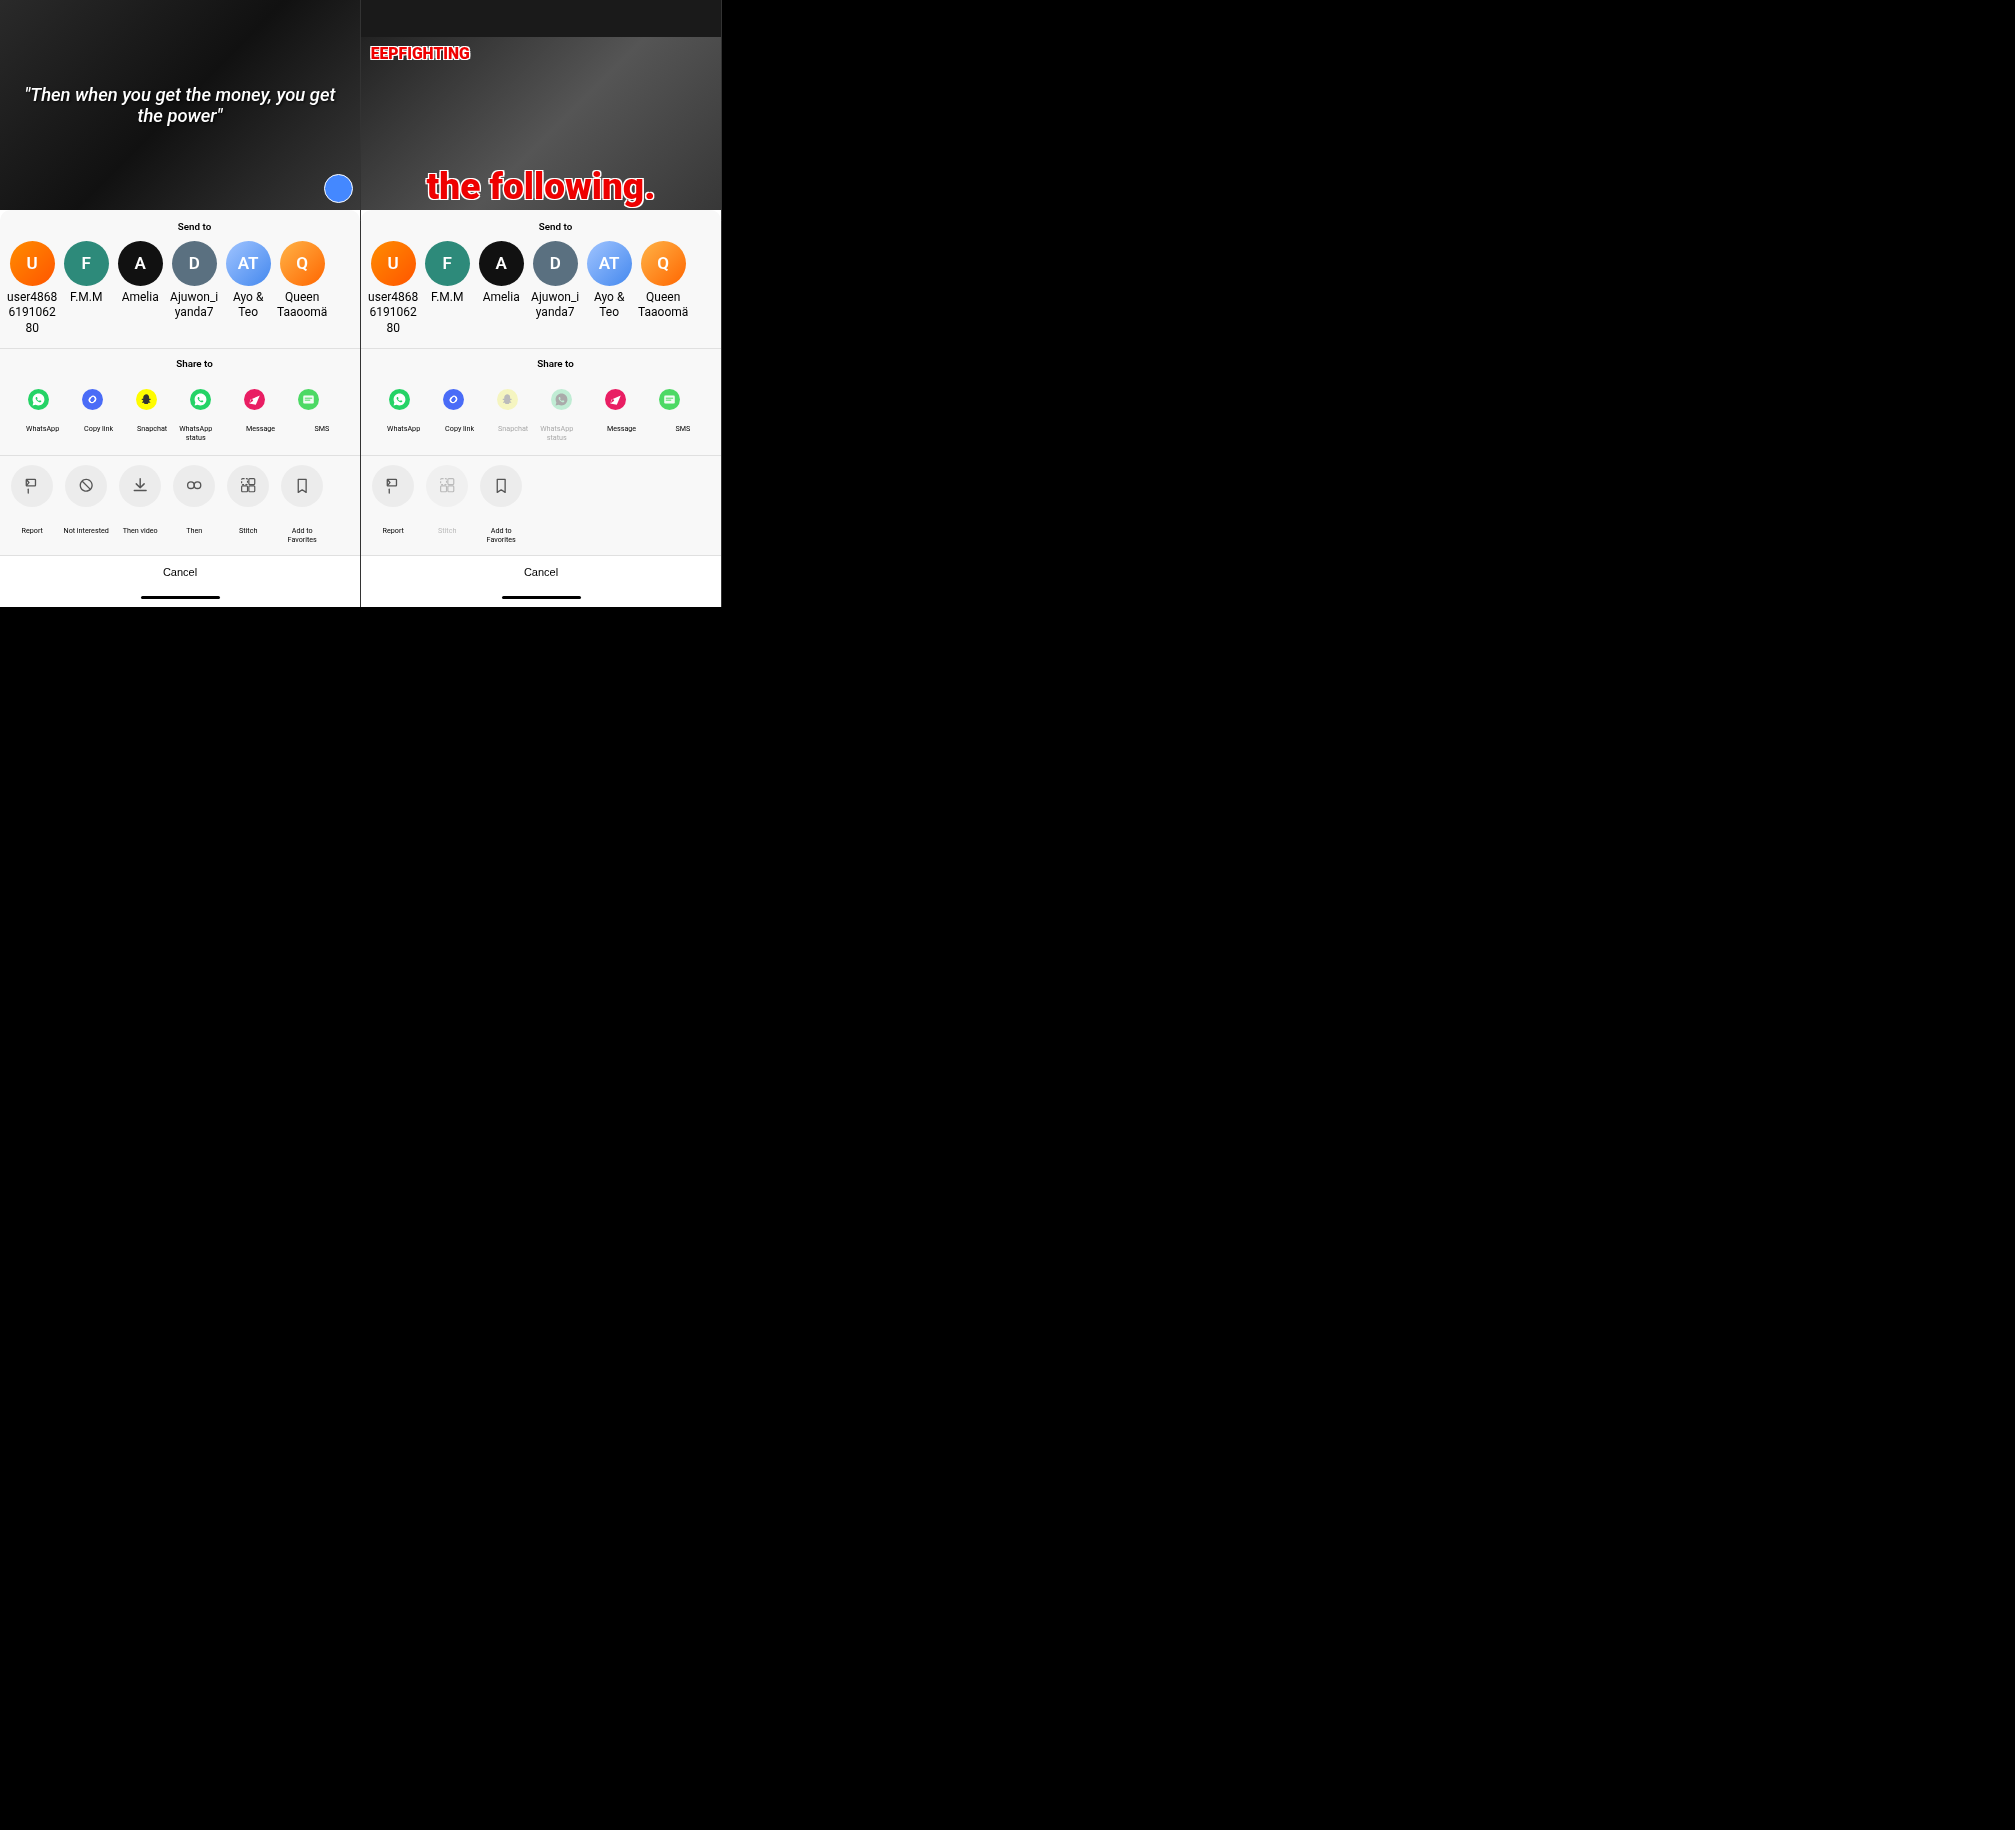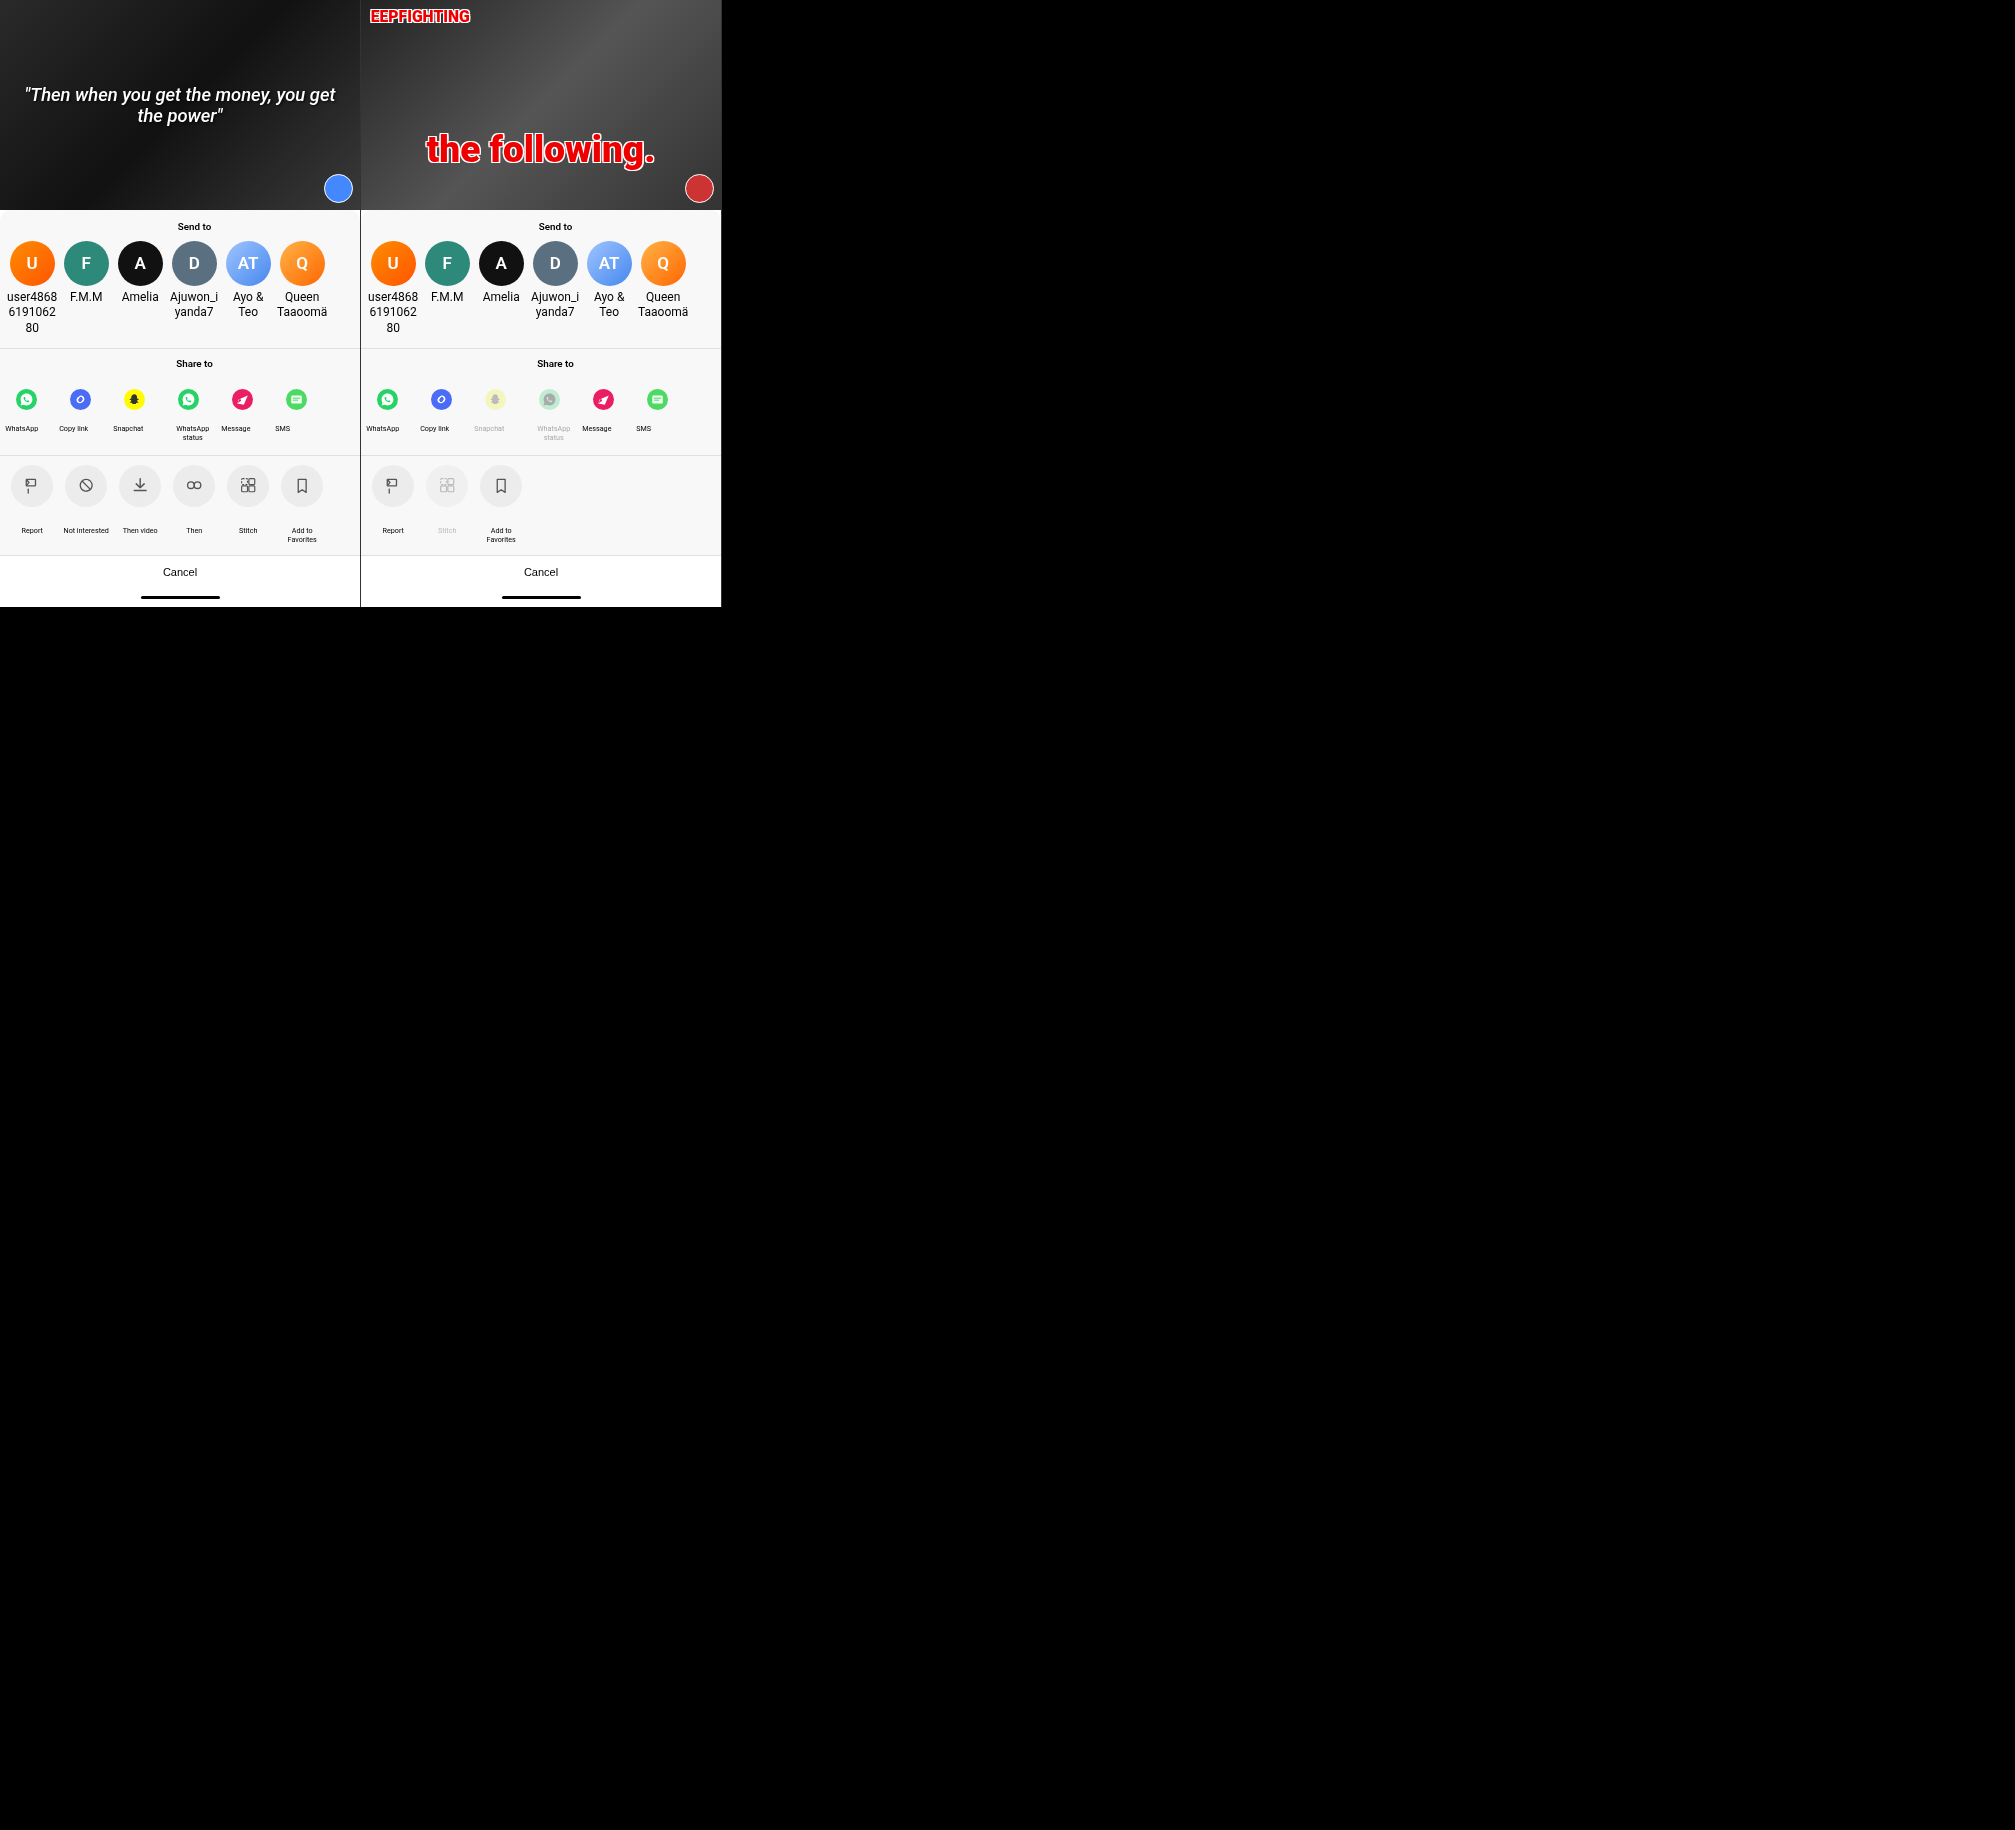--- a/index.html
+++ b/index.html
@@ -34,20 +34,21 @@
       position: relative;
     }
     .video-bg-right {
       width: 100%;
       height: 100%;
       background: linear-gradient(135deg, #222 0%, #555 50%, #333 100%);
       display: flex;
       align-items: center;
       justify-content: center;
       position: relative;
+      margin-top: 37px;
     }
     .video-text-left {
       color: #fff;
       font-size: 18.4px;
       font-style: italic;
       font-weight: 500;
       text-align: center;
       padding: 13px;
       text-shadow: 1.3px 1.3px 2.6px rgba(0,0,0,0.8);
     }
@@ -153,21 +154,21 @@
       gap: 0;
       padding: 0 5.2px;
       margin-bottom: 11.8px;
       overflow-x: auto;
       scrollbar-width: none;
     }
     .share-row::-webkit-scrollbar { display: none; }
     .share-item {
       display: flex;
       flex-direction: column;
-      align-items: flex-start;
+      align-items: flex-end;
       min-width: 54px;
       gap: 3.9px;
     }
     .share-icon-circle {
       width: 42px;
       height: 42px;
       border-radius: 50%;
       display: flex;
       align-items: center;
       justify-content: center;

